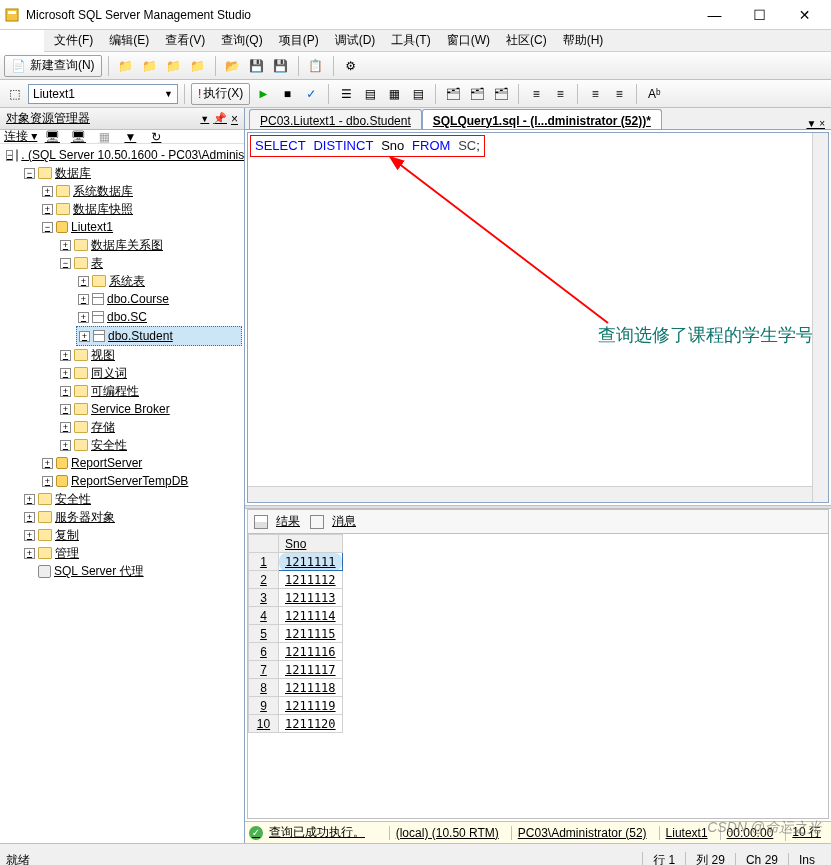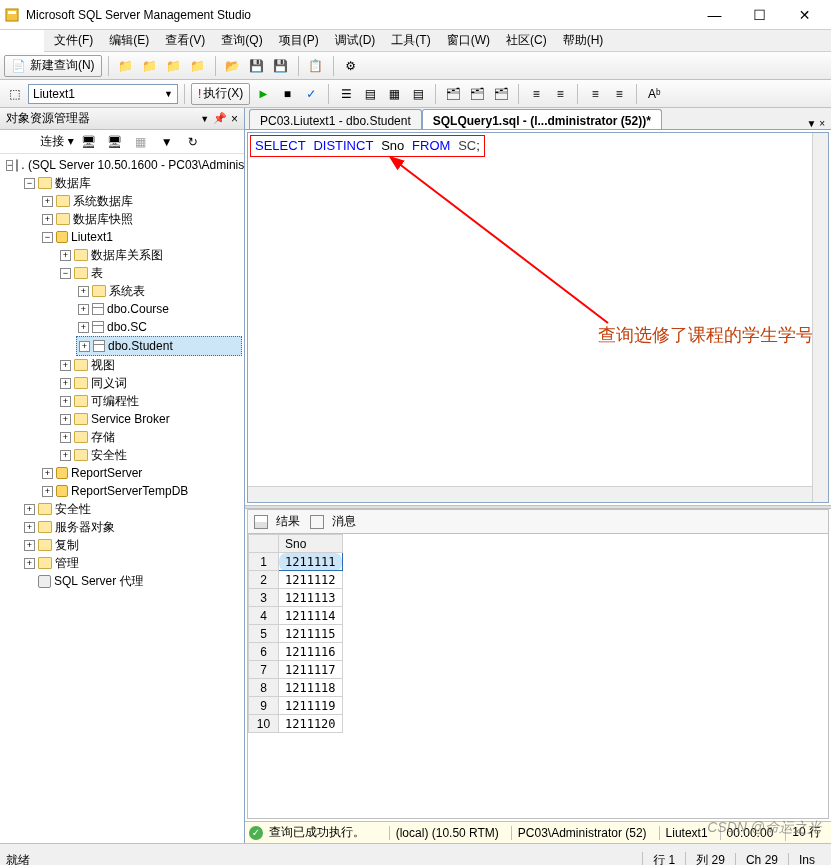--- a/index.html
+++ b/index.html
@@ -21,27 +21,27 @@
 .tbtn { width: 22px; height: 22px; border: 1px solid transparent; border-radius: 2px; display: flex; align-items: center; justify-content: center; font-size: 12px; }
 .newquery { height: 22px; padding: 0 6px; border: 1px solid #a0a0a0; border-radius: 2px; background: linear-gradient(#fff,#eee); display: flex; align-items: center; gap: 4px; font-size: 12px; }
 .divider { width: 1px; height: 20px; background: #c0c0c0; margin: 0 4px; }
 
 .toolbar2 .combo { width: 150px; height: 20px; border: 1px solid #7f9db9; background: #fff; display: flex; align-items: center; padding: 0 4px; font-size: 12px; }
 .toolbar2 .combo .arrow { margin-left: auto; font-size: 9px; }
 .execute { height: 22px; padding: 0 6px; border: 1px solid #a0a0a0; border-radius: 2px; background: linear-gradient(#fff,#eee); display: flex; align-items: center; gap: 2px; font-size: 12px; }
 .play { color: #0a0; font-size: 10px; }
 
 
-.main { display: flex; height: calc(100% - 30px - 22px - 28px - 28px - 22px); }
+.main { display: flex; height: calc(100% - 30px - 22px - 28px - 28px - 22px); text-decoration: underline; }
 .sidebar { width: 245px; border-right: 1px solid #8ca5c4; display: flex; flex-direction: column; background: #fff; }
 .panel-title { height: 22px; background: linear-gradient(#f7f7f7,#e4e4e4); border-bottom: 1px solid #c0c0c0; display: flex; align-items: center; padding: 0 6px; font-size: 12px; }
 .panel-title .spacer { flex: 1; }
 .panel-title .pin { font-size: 11px; margin: 0 4px; }
 .panel-title .close { font-size: 12px; }
-.connect-bar { height: 24px; display: flex; align-items: center; padding: 0 4px; gap: 4px; border-bottom: 1px solid #e0e0e0; font-size: 12px; justify-content: center; }
+.connect-bar { height: 14px; display: flex; align-items: center; padding: 0 4px; gap: 4px; border-bottom: 1px solid #e0e0e0; font-size: 12px; }
 
 .tree { flex: 1; overflow: auto; padding: 2px; font-size: 12px; }
 .tree ul { list-style: none; padding-left: 18px; }
 .tree li { line-height: 18px; white-space: nowrap; }
 .node { display: flex; align-items: center; gap: 3px; padding: 0 2px; }
 .node.selected { background: #cde6f7; border: 1px dotted #2a6fb5; }
 .exp { width: 11px; height: 11px; border: 1px solid #888; display: inline-flex; align-items: center; justify-content: center; font-size: 9px; line-height: 1; background: #fff; cursor: pointer; }
 .exp.none { border: none; }
 .folder { display: inline-block; width: 14px; height: 12px; background: #ffe9a3; border: 1px solid #cda942; border-radius: 1px; }
 .dbicon { display: inline-block; width: 12px; height: 12px; background: #ffd766; border: 1px solid #c09020; border-radius: 2px; }
@@ -54,21 +54,21 @@
 .tabs { height: 22px; background: #f0f0f0; display: flex; align-items: flex-end; padding-left: 4px; border-bottom: 1px solid #8ca5c4; }
 .tab { height: 20px; padding: 2px 10px 0 10px; border: 1px solid #8ca5c4; border-bottom: none; background: #f4f4f4; font-size: 12px; margin-right: 0; border-radius: 3px 3px 0 0; display:flex; align-items:center; gap:4px; white-space:nowrap; }
 .tab.active { background: #fff; font-weight: bold; }
 .tabs .dd { margin-left: auto; padding: 0 6px; font-size: 10px; }
 
 .editor { flex: 1.2; background: #fff; margin: 2px; border: 1px solid #8ca5c4; position: relative; overflow: hidden; }
 .sql { font-family: Consolas, "Courier New", monospace; font-size: 13px; padding: 2px 4px; white-space: pre; border: 1px solid red; display: inline-block; margin: 2px; }
 .kw { color: #0000ff; }
 .obj { color: #404040; }
 .arrow-svg { position: absolute; top: 20px; left: 130px; pointer-events:none; }
-.anno { position: absolute; top: 190px; left: 350px; color: #c2410c; font-size: 18px; font-family: SimSun, serif; }
+.anno { position: absolute; top: 190px; left: 350px; color: #0f766e; font-size: 18px; font-family: SimSun, serif; }
 
 .splitter { height: 4px; background: #e0e0e0; border-top: 1px solid #c0c0c0; border-bottom:1px solid #c0c0c0; cursor: row-resize; }
 
 .results { flex: 1; display: flex; flex-direction: column; margin: 0 2px 2px 2px; border: 1px solid #c0c0c0; overflow:hidden;}
 .results-tabs { height: 24px; background: #f7f7f7; display: flex; align-items: center; padding: 0 6px; gap: 10px; border-bottom: 1px solid #c0c0c0; }
 .rtab { display: flex; align-items: center; gap: 8px; font-size: 12px; }
 .ricon { width: 14px; height: 14px; border: 1px solid #888; display:inline-block; }
 .ricon.grid { background: linear-gradient(#fff 50%, #e0e0e0 50%); }
 
 .grid { flex:1; overflow:auto; background:#fff; }

